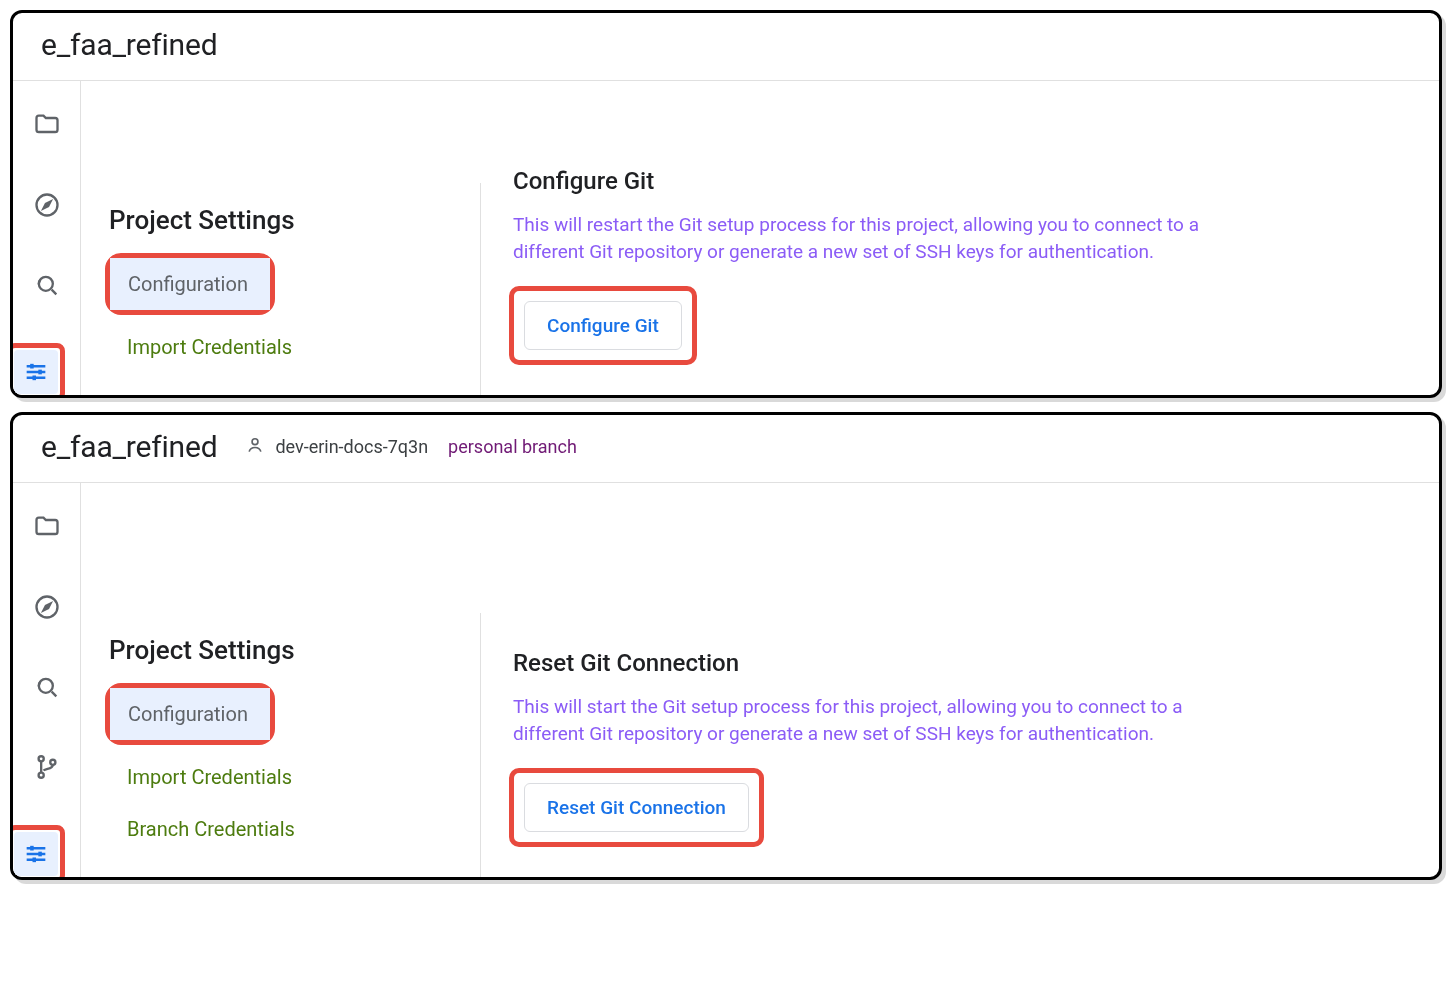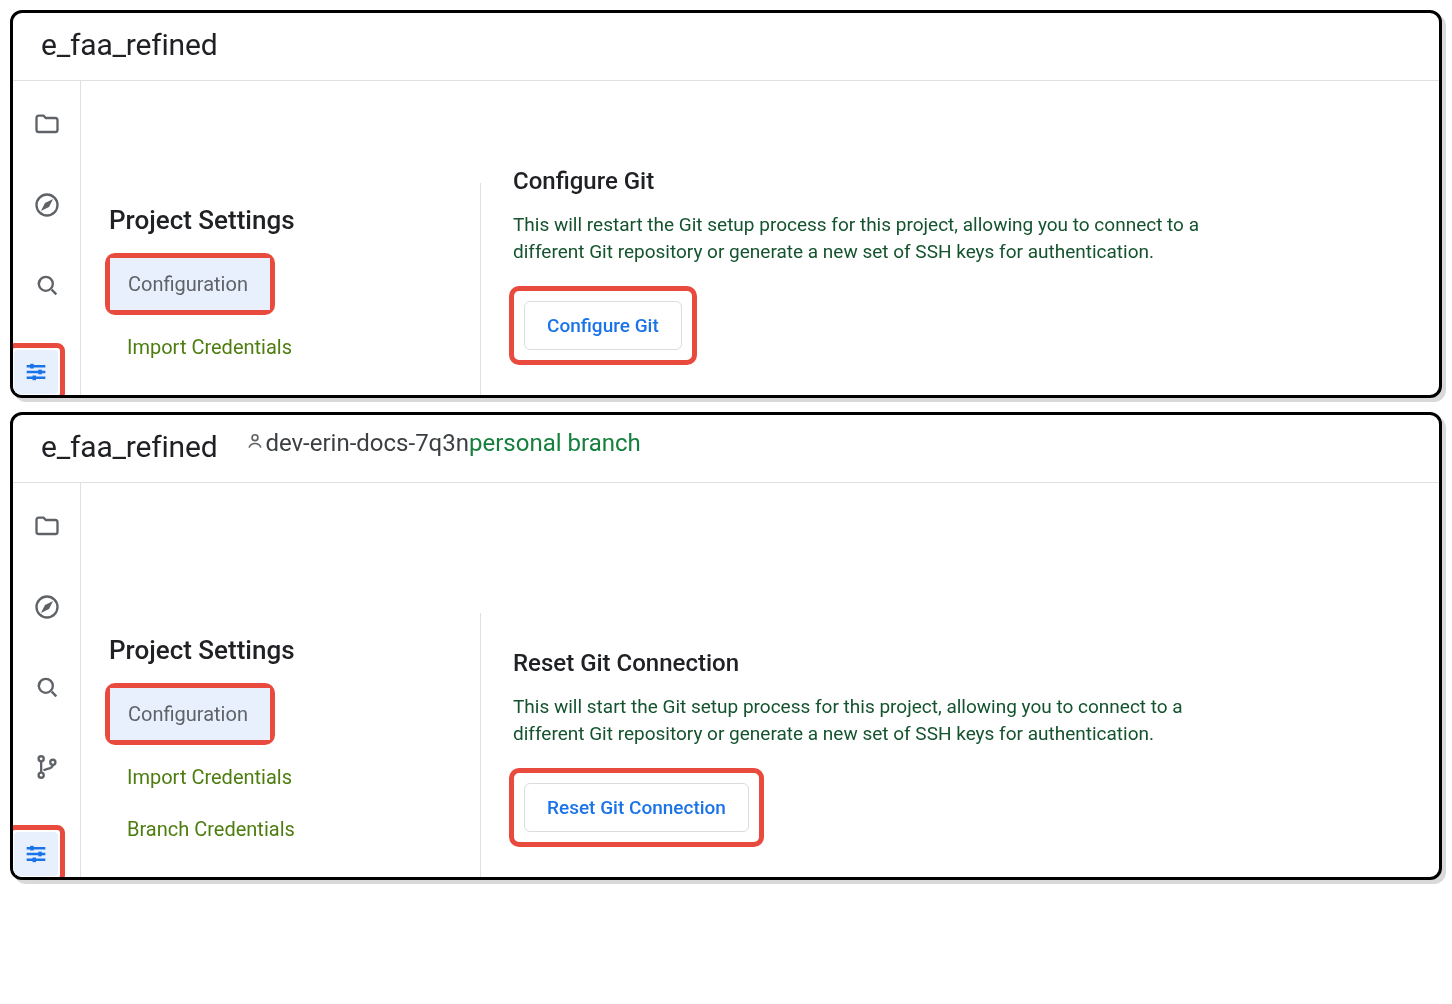--- a/index.html
+++ b/index.html
@@ -12,38 +12,39 @@
     .panel {
       border: 3px solid #000;
       border-radius: 12px;
       margin-bottom: 14px;
       overflow: hidden;
       background: #fff;
       box-shadow: 4px 4px 0 rgba(0,0,0,0.15);
     }
     .topbar {
       display: flex;
-      align-items: flex-start;
+      align-items: center;
       padding: 14px 28px 18px;
       gap: 28px;
     }
     .project-name {
       font-size: 30px;
       font-weight: 400;
       color: #202124;
       letter-spacing: -0.2px;
     }
     .branch-wrap {
       display: flex;
       align-items: center;
+      gap: 10px;
       color: #5f6368;
-      font-size: 24px;
+      font-size: 18px;
     }
     .branch-name { color: #3c4043; }
-    .branch-type { color: #15803d; }
+    .branch-type { color: #701a75; margin-left: 10px; }
     .content {
       display: flex;
       border-top: 1px solid #e0e0e0;
       align-items: flex-end;
     }
     .iconrail {
       width: 68px;
       display: flex;
       flex-direction: column;
       align-items: center;
@@ -94,39 +95,39 @@
       color: #4d7c0f;
       cursor: pointer;
     }
     .nav-item.selected {
       background: #e8f0fe;
       color: #5f6368;
     }
     .nav-highlight-wrap {
       display: inline-block;
       border: 5px solid #e84a3e;
-      border-radius: 10px;
+      border-radius: 16px;
       padding: 0;
       margin-bottom: 6px;
       margin-left: -4px;
     }
     .nav-highlight-wrap .nav-item { min-width: 160px; }
     .main {
       flex: 1;
       padding: 22px 40px 30px 32px;
     }
     .main-heading {
       font-size: 24px;
       font-weight: 500;
       color: #202124;
       margin-bottom: 16px;
     }
     .main-desc {
       font-size: 19px;
-      color: #14532d;
+      color: #8b5cf6;
       line-height: 1.45;
       margin-bottom: 20px;
       max-width: 720px;
     }
     .btn-highlight-wrap {
       display: inline-block;
       border: 5px solid #e84a3e;
       border-radius: 10px;
       padding: 10px;
       margin-left: -4px;

